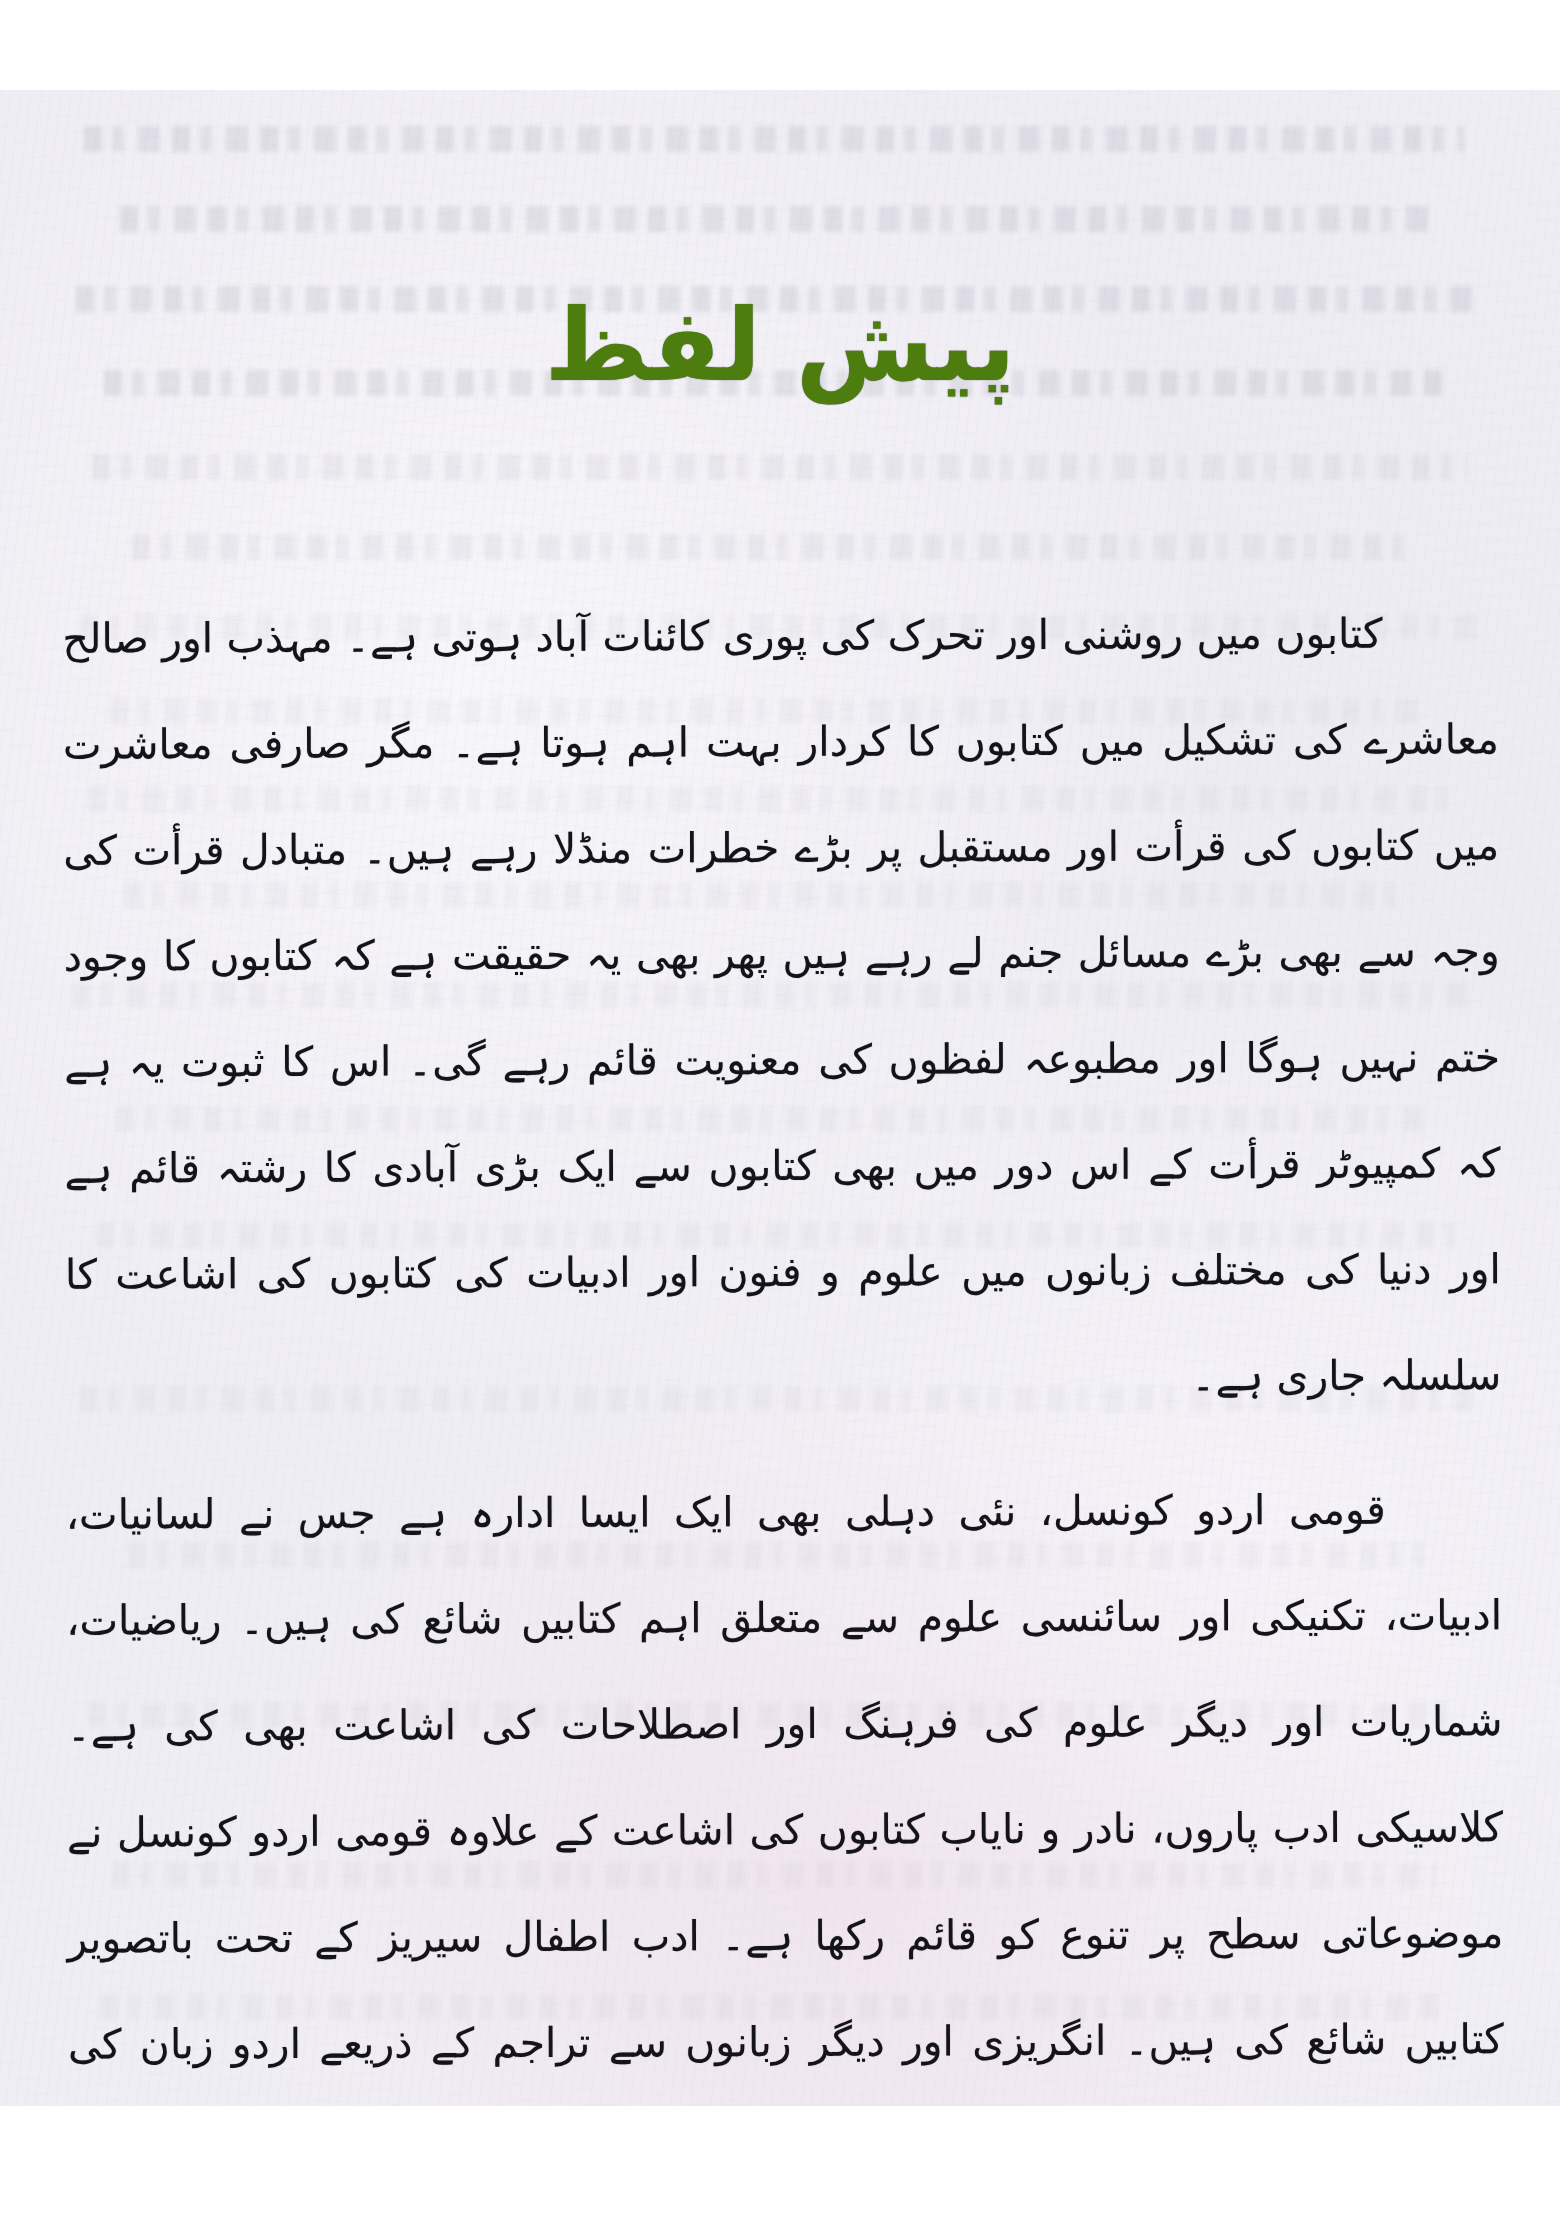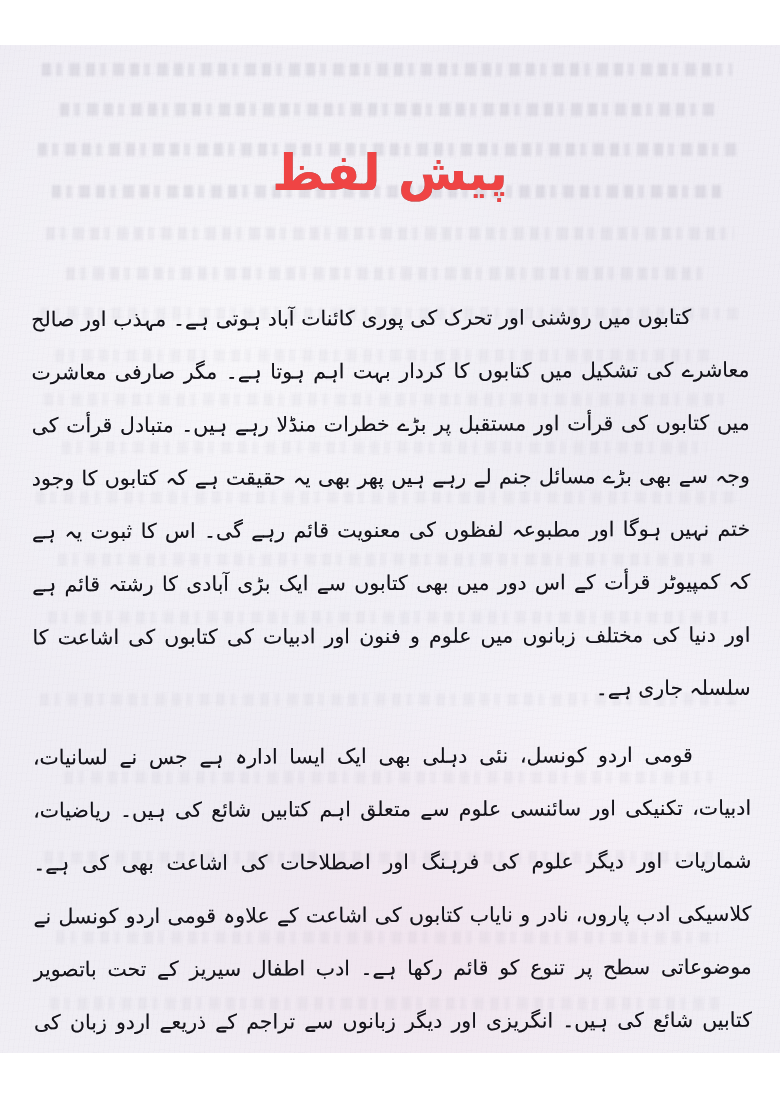--- a/index.html
+++ b/index.html
@@ -90,21 +90,21 @@
   .doc-title {
     position: absolute;
     left: 0;
     top: 148px;
     width: 780px;
     text-align: center;
     font-family: "DejaVu Sans", "Liberation Sans", sans-serif;
     font-size: 50px;
     font-weight: 700;
     line-height: 1.0;
-    color: #ef4444;
+    color: #4d7c0f;
     letter-spacing: 0.5px;
     direction: rtl;
     text-shadow: 0 0 0.6px rgba(20,18,26,0.55);
   }
 
   .body-block {
     position: absolute;
     left: 30px;
     top: 292px;
     width: 718px;

